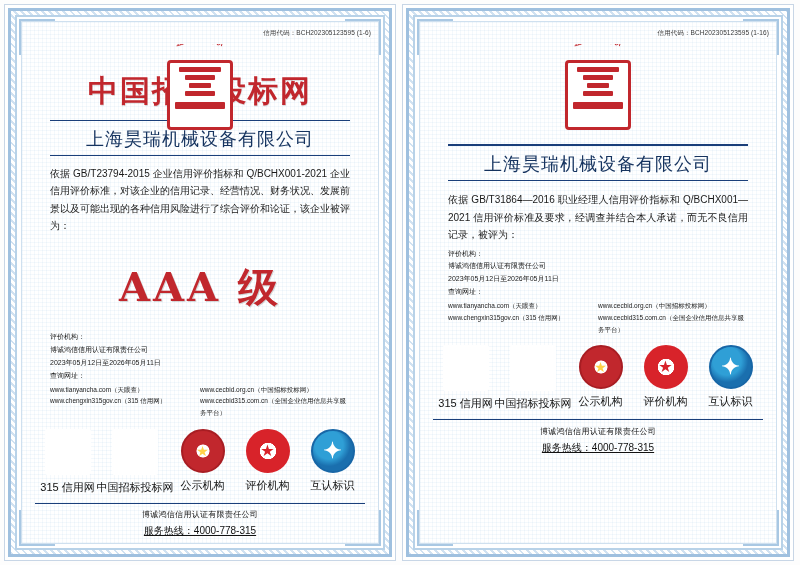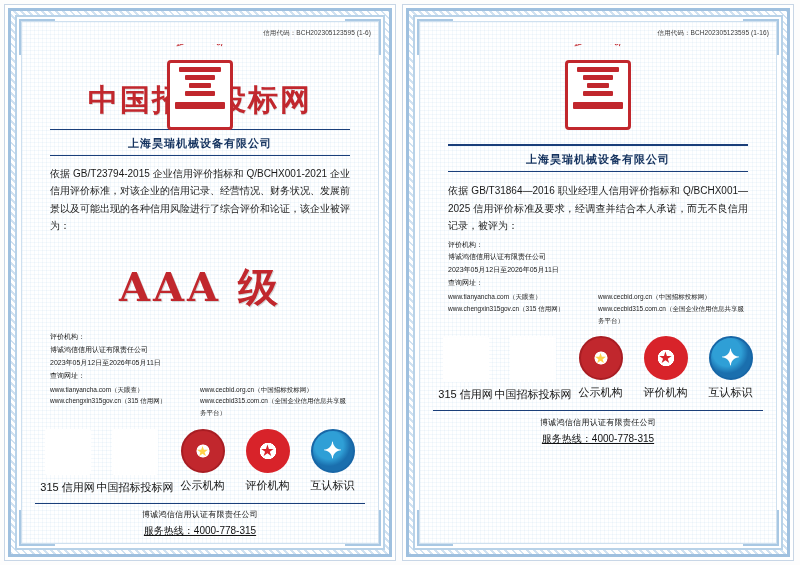--- a/index.html
+++ b/index.html
@@ -149,22 +149,22 @@
     color: #0d2f63;
     font-size: 29px;
   }
   .divider {
     width: 300px;
     height: 2px;
     background: #1b3f7a;
     margin: 8px 0 6px 0;
   }
   .company {
-    font-size: 11px;
-    font-weight: bold;
+    font-size: 18px;
+    font-weight: normal;
     color: #15335f;
     letter-spacing: 1px;
     margin-bottom: 4px;
   }
   .divider2 {
     width: 300px;
     height: 1px;
     background: #1b3f7a;
     margin-bottom: 10px;
   }
@@ -427,21 +427,21 @@
           <div class="emblem-bar tiny"></div>
           <div class="emblem-bar short"></div>
           <div class="emblem-base"></div>
         </div>
       </div>
 
       <div class="divider"></div>
       <div class="company">上海昊瑞机械设备有限公司</div>
       <div class="divider2"></div>
 
-      <div class="body-text">依据 GB/T31864—2016 职业经理人信用评价指标和 Q/BCHX001—2025 信用评价标准及要求，经调查并结合本人承诺，而无不良信用记录，被评为：</div>
+      <div class="body-text">依据 GB/T31864—2016 职业经理人信用评价指标和 Q/BCHX001—2021 信用评价标准及要求，经调查并结合本人承诺，而无不良信用记录，被评为：</div>
 
 
       <div class="meta">
         <div><span>评价机构：</span></div>
         <div><span>博诚鸿信信用认证有限责任公司</span></div>
         <div><span>2023年05月12日至2026年05月11日</span></div>
         <div><span>查询网址：</span></div>
       </div>
 
       <div class="links">

